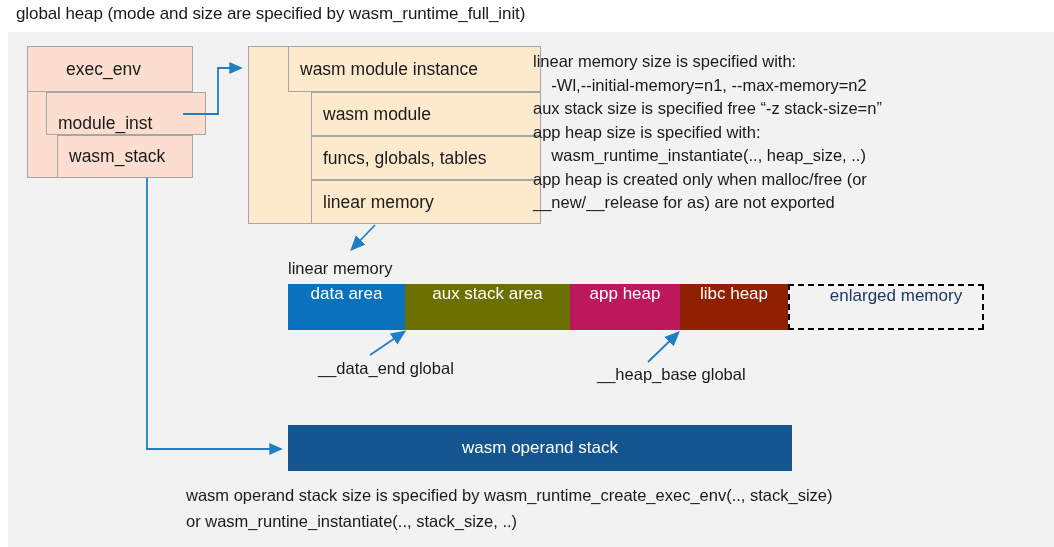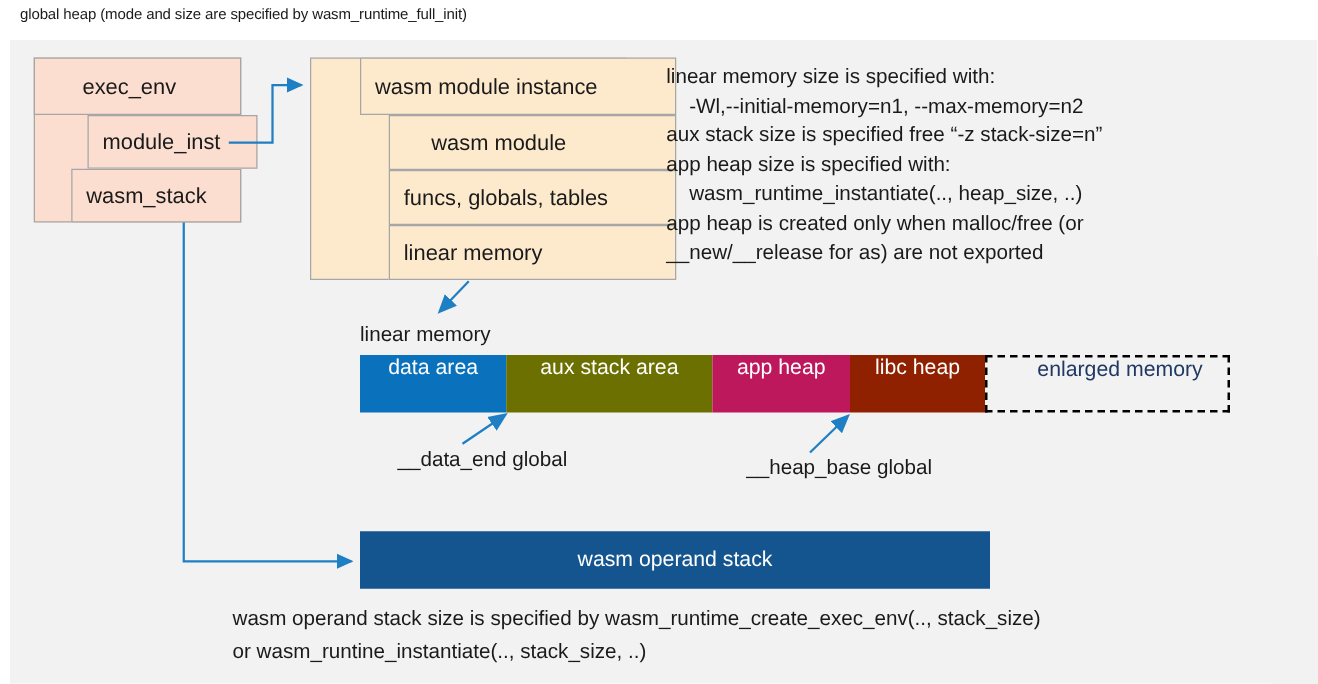--- a/index.html
+++ b/index.html
@@ -13,21 +13,21 @@
     overflow: hidden;
   }
   #root {
     position: relative;
     width: 1054px;
     height: 547px;
   }
   .title {
     position: absolute;
     left: 16px; top: 4px;
-    font-size: 12px;
+    font-size: 17px;
     color: #1a1a1a;
     white-space: nowrap;
     letter-spacing: -0.1px;
   }
   .panel {
     position: absolute;
     left: 8px; top: 32px;
     width: 1046px; height: 515px;
     background: #f2f2f2;
   }
@@ -117,33 +117,33 @@
 
   <div class="panel"></div>
 
   <div class="title">global heap (mode and size are specified by wasm_runtime_full_init)</div>
 
   <div class="obox" style="left:27px; top:46px; width:166px; height:132px; background:#fbdecf;">
   </div>
   <div class="row pink" style="left:27px; top:46px; width:166px; height:46px;padding-left:27px;">
     <span>exec_env</span>
   </div>
-  <div class="row pink" style="left:70px; top:92px; width:136px; height:43px;">
+  <div class="row pink" style="left:46px; top:92px; width:160px; height:43px;align-items:flex-end;">
     <span>module_inst</span>
   </div>
   <div class="row pink" style="left:57px; top:135px; width:136px; height:43px;">
     <span>wasm_stack</span>
   </div>
 
   <div class="obox" style="left:248px; top:46px; width:253px; height:178px; background:#fdeacd;">
   </div>
   <div class="row peach" style="left:248px; top:46px; width:253px; height:46px;">
     <span>wasm module instance</span>
   </div>
-  <div class="row peach" style="left:271px; top:92px; width:230px; height:44px;padding-left:22px;">
+  <div class="row peach" style="left:271px; top:92px; width:230px; height:44px;">
     <span>wasm module</span>
   </div>
   <div class="row peach" style="left:271px; top:136px; width:230px; height:44px;">
     <span>funcs, globals, tables</span>
   </div>
   <div class="row peach" style="left:271px; top:180px; width:230px; height:44px;">
     <span>linear memory</span>
   </div>
 
   <div class="textblk" style="left:533px; top:50px;"><span>linear memory size is specified with:</span>

